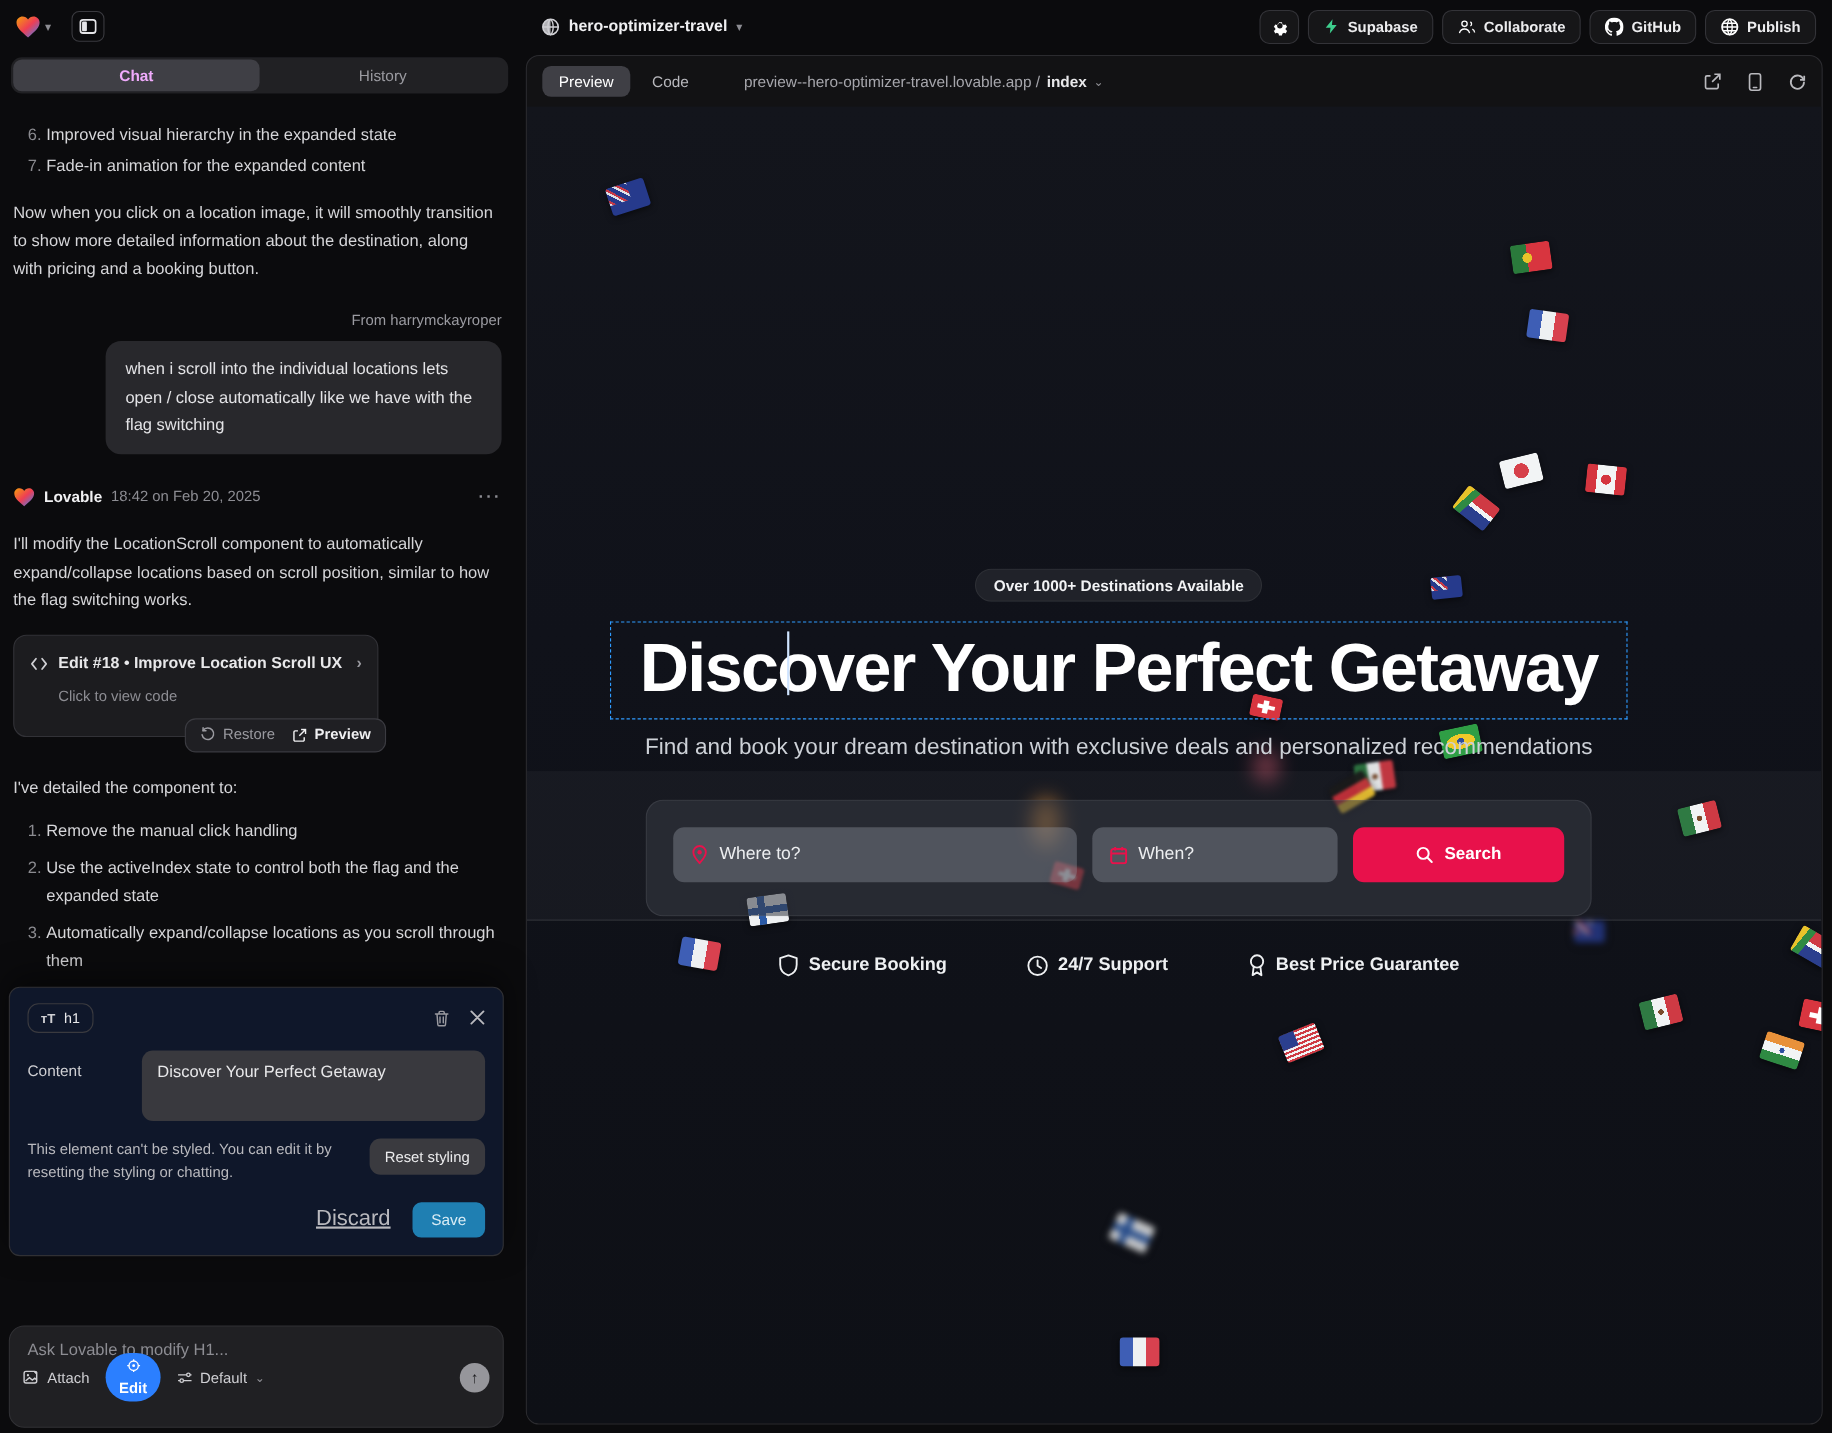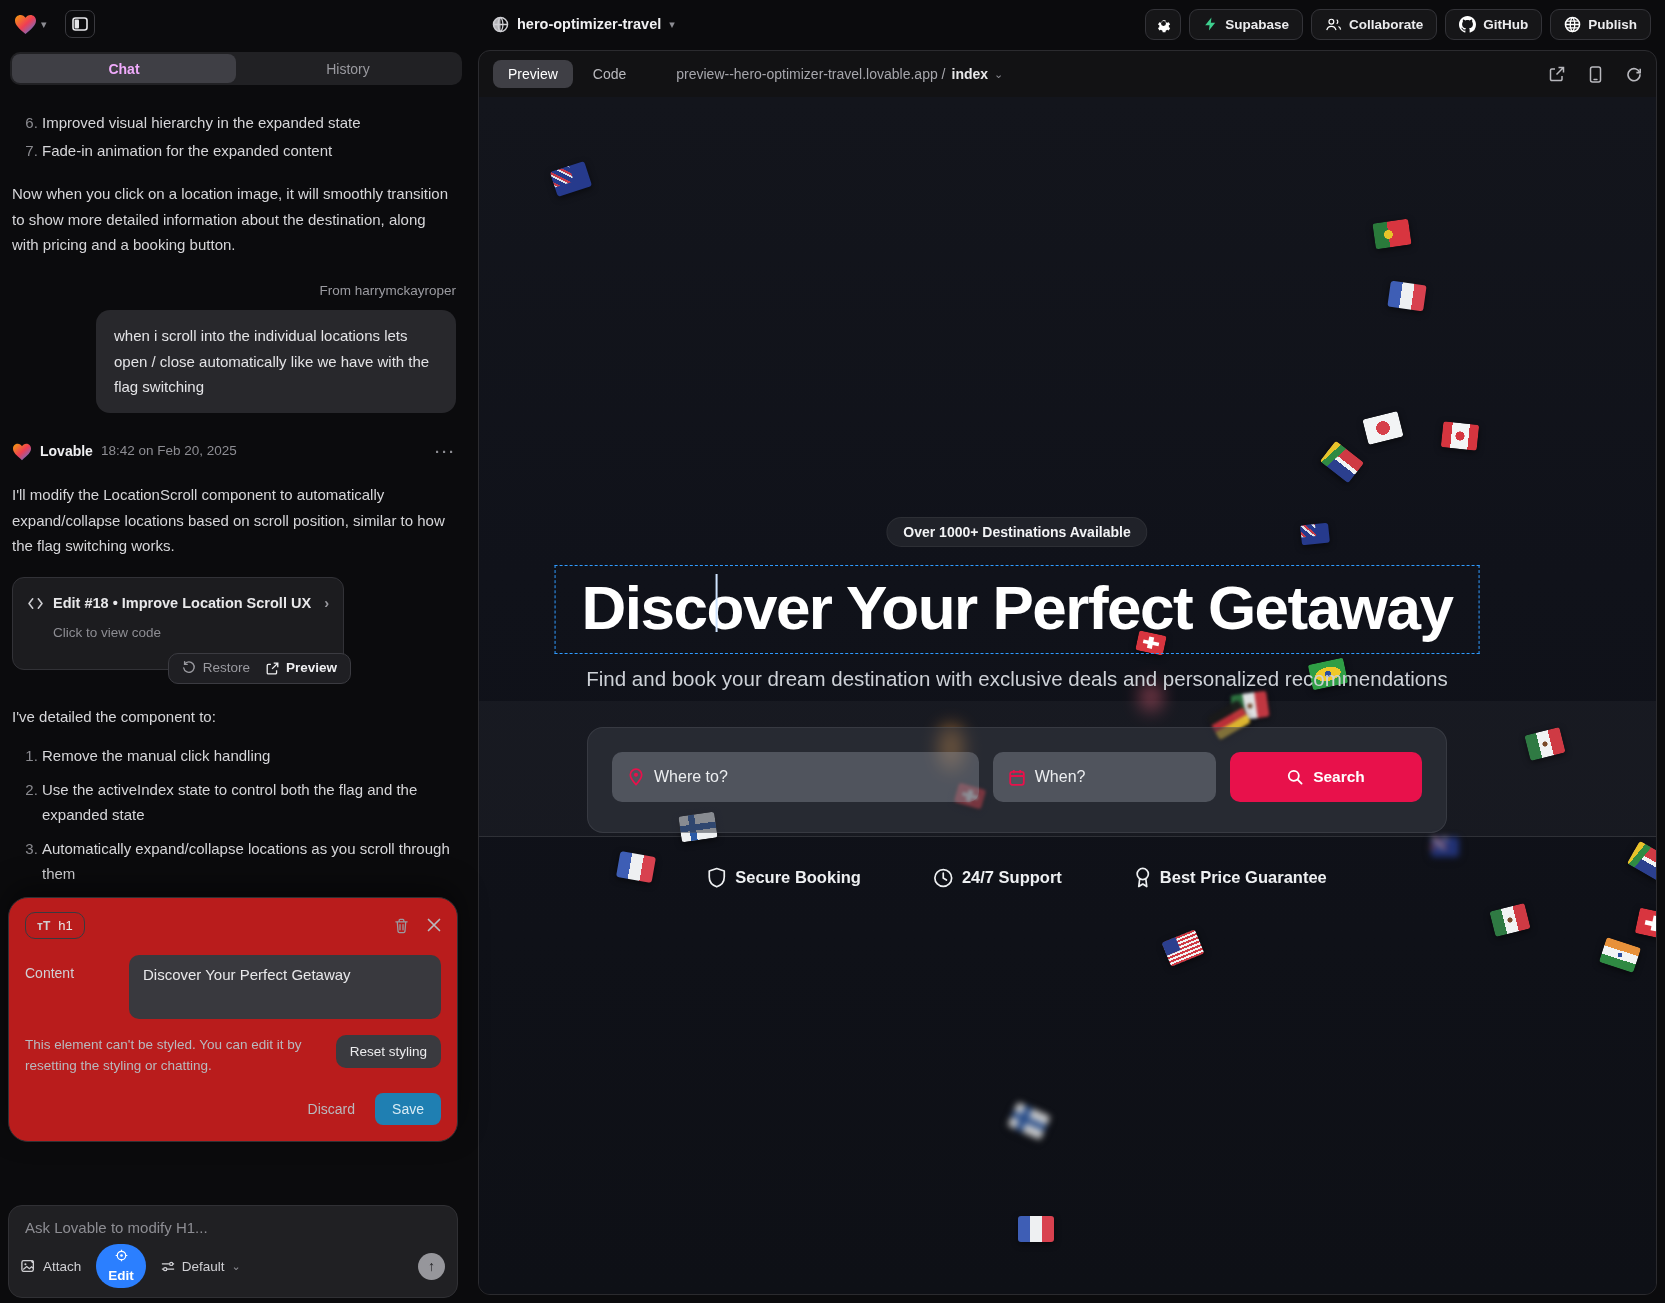--- a/index.html
+++ b/index.html
@@ -41,44 +41,44 @@
     border-radius:12px; padding:13px 14px 24px 14px; cursor:pointer; }
   .edit-card-row { display:flex; align-items:center; gap:9px; font-size:14.5px; font-weight:600; color:#e8e8ea; }
   .edit-card-sub { margin:6px 0 0 26px; font-size:13.5px; color:#8d8d93; }
   .card-actions { position:absolute; right:-8px; bottom:-15px; height:31px; background:#1f1f23;
     border:1px solid #3b3b41; border-radius:10px; display:flex; align-items:center; gap:16px; padding:0 13px; }
   .act { display:flex; align-items:center; gap:7px; font-size:13.5px; cursor:pointer; }
   .act.restore { color:#9a9aa0; }
   .act.preview { color:#f0f0f2; font-weight:600; }
 
   
-  .editor-panel { position:absolute; left:8px; top:897px; width:450px; background:#b91c1c; border:1px solid #303034;
-    border-radius:20px; padding:14px 16px 16px 16px; box-shadow:0 -10px 30px rgba(0,0,0,.45); z-index:5; }
+  .editor-panel { position:absolute; left:8px; top:897px; width:450px; background:#0f172a; border:1px solid #303034;
+    border-radius:10px; padding:14px 16px 16px 16px; box-shadow:0 -10px 30px rgba(0,0,0,.45); z-index:5; }
   .ep-head { display:flex; align-items:center; }
   .tag-chip { display:flex; align-items:center; gap:8px; border:1px solid #3a3a3f; border-radius:10px;
     padding:5px 11px; font-size:13px; color:#e8e8ea; }
   .tt-ic { font-size:12px; color:#cfcfd3; font-weight:700; }
   .ep-head-icons { margin-left:auto; display:flex; gap:18px; color:#9a9aa0; }
   .ep-row { display:flex; margin-top:16px; }
   .ep-label { width:104px; padding-top:10px; font-size:14px; color:#d0d0d4; }
   .ep-textarea { flex:1; background:#39393e; border:none; border-radius:10px; min-height:64px; padding:11px 14px;
     font-family:"Liberation Sans", sans-serif; font-size:15px; color:#e8e8ea; resize:none; }
   .ep-note-row { display:flex; margin-top:16px; align-items:flex-start; }
   .ep-note { width:310px; font-size:13.5px; line-height:1.55; color:#b9b9be; }
   .reset-btn { margin-left:auto; background:#3a3a3f; border:none; border-radius:10px; padding:9px 14px;
     font-size:13.5px; color:#ececee; cursor:pointer; }
   .ep-footer { margin-top:16px; display:flex; justify-content:flex-end; align-items:center; gap:20px; }
-  .discard { font-size:14px; color:#b9b9be; cursor:pointer; }
+  .discard { font-size:20px; color:#b9b9be; cursor:pointer;text-decoration:underline; }
   .save-btn { border:none; border-radius:8px; padding:8px 17px; font-size:14px; color:#d9ecf5; cursor:pointer; }
 
   
   .input-panel { position:absolute; left:8px; top:1205px; width:450px; height:93px; background:#202023;
     border:1px solid #303034; border-radius:14px; padding:13px 14px 10px 16px; z-index:5; }
   .input-placeholder { font-size:15px; color:#8d8d93; }
-  .input-row { position:absolute; left:12px; right:12px; bottom:9px; display:flex; align-items:center; gap:15px; }
+  .input-row { position:absolute; left:12px; right:12px; bottom:23px; display:flex; align-items:center; gap:15px; }
   .chip-plain { display:flex; align-items:center; gap:7px; font-size:13.5px; color:#cfcfd3; cursor:pointer; }
   .edit-pill { display:flex; align-items:center; gap:6px; background:#2b7fff; color:#fff; font-size:13.5px;
     font-weight:600; border-radius:999px; padding:5px 12px; cursor:pointer;flex-direction:column; }
   .send-btn { margin-left:auto; width:27px; height:27px; border-radius:50%; background:#96969b; border:none;
     display:flex; align-items:center; justify-content:center; color:#1c1c1f; font-size:14px; font-weight:700; cursor:pointer; }
 
   
   .pane { position:absolute; left:478px; top:50px; right:8px; bottom:8px; border:1px solid #2b2b2f;
     border-radius:12px; overflow:hidden; display:flex; flex-direction:column; background:#121214; }
   .pane-bar { height:46px; display:flex; align-items:center; padding:0 14px; gap:12px; flex:none; }

